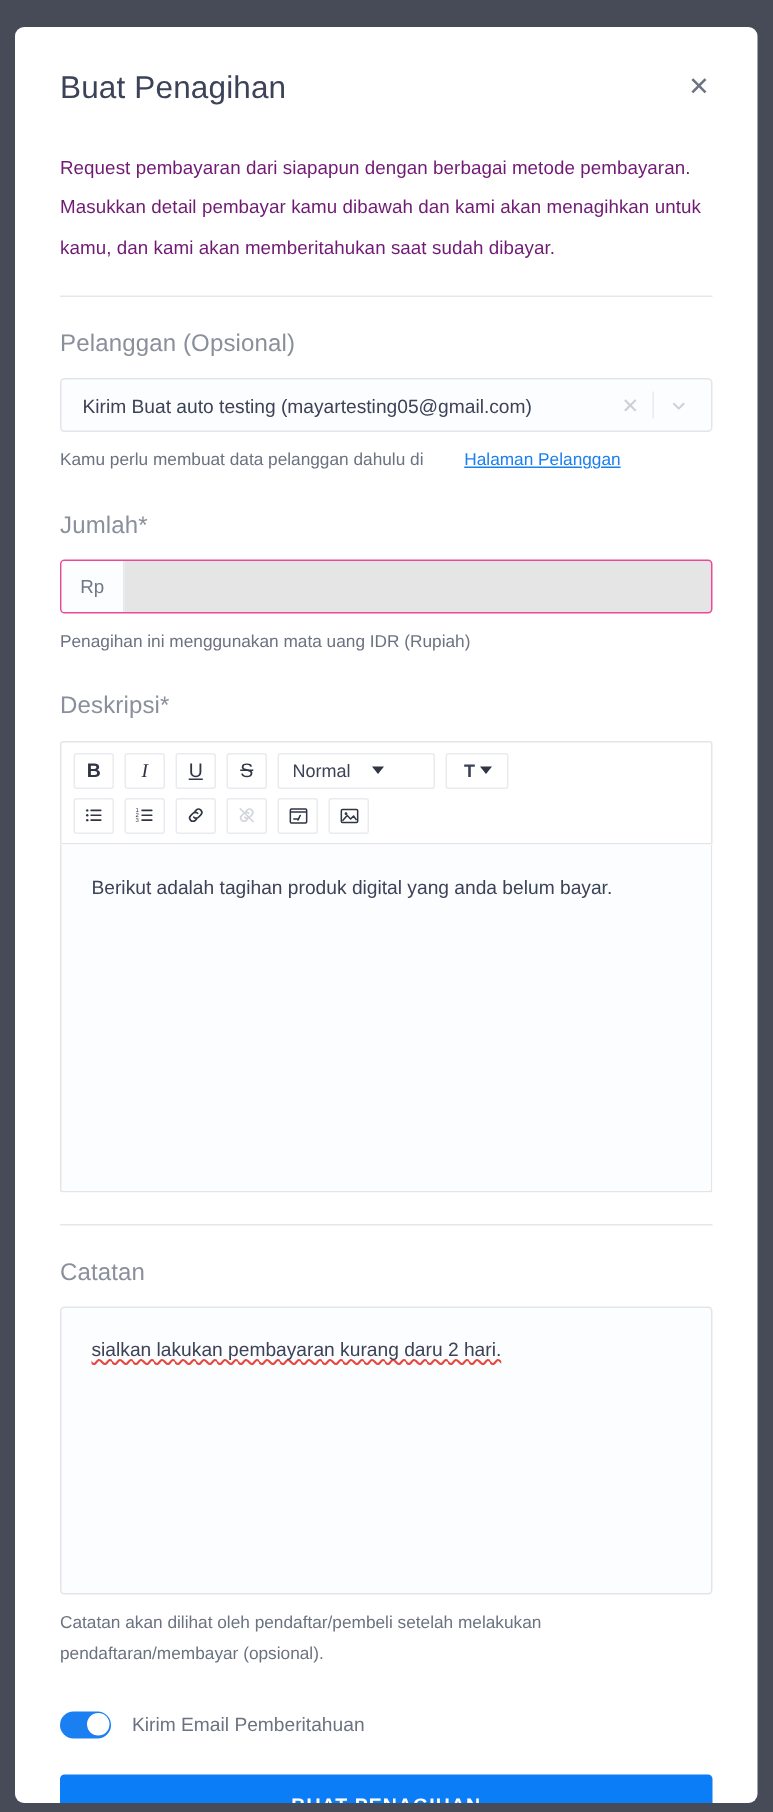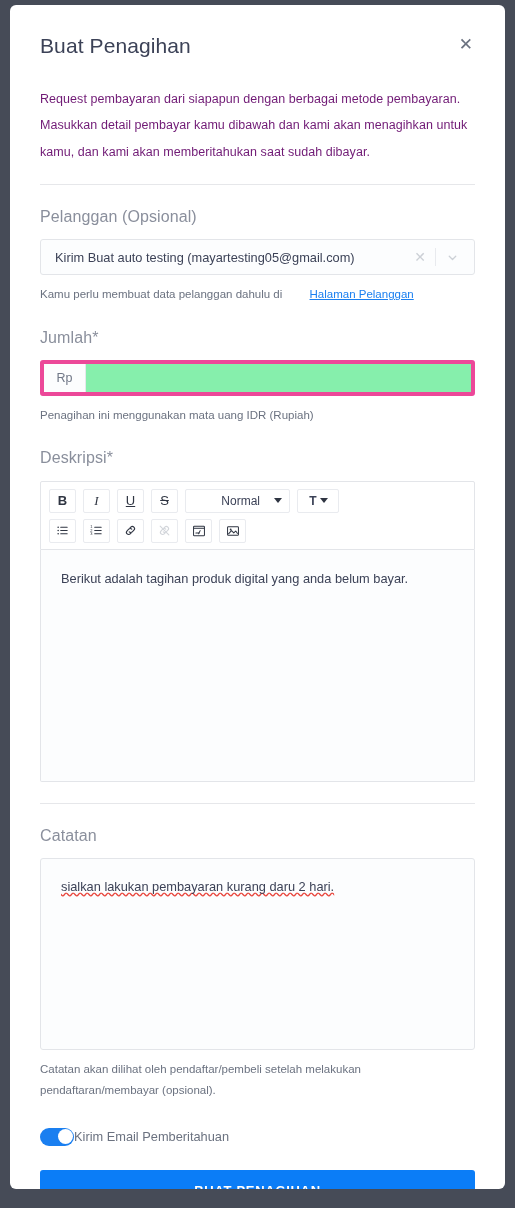--- a/index.html
+++ b/index.html
@@ -12,21 +12,21 @@
 
   body {
     background: #464b57;
     font-family: "Liberation Sans", sans-serif;
     -webkit-font-smoothing: antialiased;
   }
 
   .modal-card {
     position: absolute;
     left: 10px;
-    top: 5px;
+    top: 18px;
     width: 495px;
     height: 1184px;
     background: #ffffff;
     border-radius: 6px;
     overflow: hidden;
   }
 
   .modal-inner {
     padding: 28px 30px 0 30px;
   }
@@ -137,23 +137,23 @@
     padding: 0 9px 0 10px;
     cursor: pointer;
     display: flex;
     align-items: center;
   }
 
   
   .amount-control {
     margin-top: 11px;
     height: 36px;
-    border: 4px solid #ec4899;
+    border: 1px solid #ec4899;
     border-radius: 3px;
-    background: #86efac;
+    background: #e5e5e5;
     display: flex;
     align-items: stretch;
     overflow: hidden;
   }
 
   .amount-prefix {
     width: 42px;
     display: flex;
     align-items: center;
     justify-content: center;
@@ -212,21 +212,21 @@
   .tb-btn.u { text-decoration: underline; font-family: "Liberation Sans", sans-serif; }
   .tb-btn.s { text-decoration: line-through; font-family: "Liberation Sans", sans-serif; }
 
   .tb-select {
     height: 24px;
     border: 1px solid #e9ebef;
     border-radius: 2px;
     background: #fff;
     display: flex;
     align-items: center;
-    justify-content: flex-end;
+    justify-content: flex-start;
     padding: 0 7px 0 9px;
     cursor: pointer;
     font-size: 12px;
     color: #3c4257;
     gap: 14px;
   }
   .tb-select.w-normal { width: 105px; }
   .tb-select.w-font { width: 110px; }
 
   .tb-select.small {
@@ -277,20 +277,21 @@
   .spell {
     text-decoration: underline wavy #e8453c;
     text-decoration-skip-ink: none;
   }
 
   
   .toggle-row {
     display: flex;
     align-items: center;
     margin-top: 26px;
+    gap: 14px;
   }
 
   .toggle {
     width: 34px;
     height: 18px;
     border-radius: 9px;
     background: #1a7ff0;
     position: relative;
     cursor: pointer;
     flex: none;

